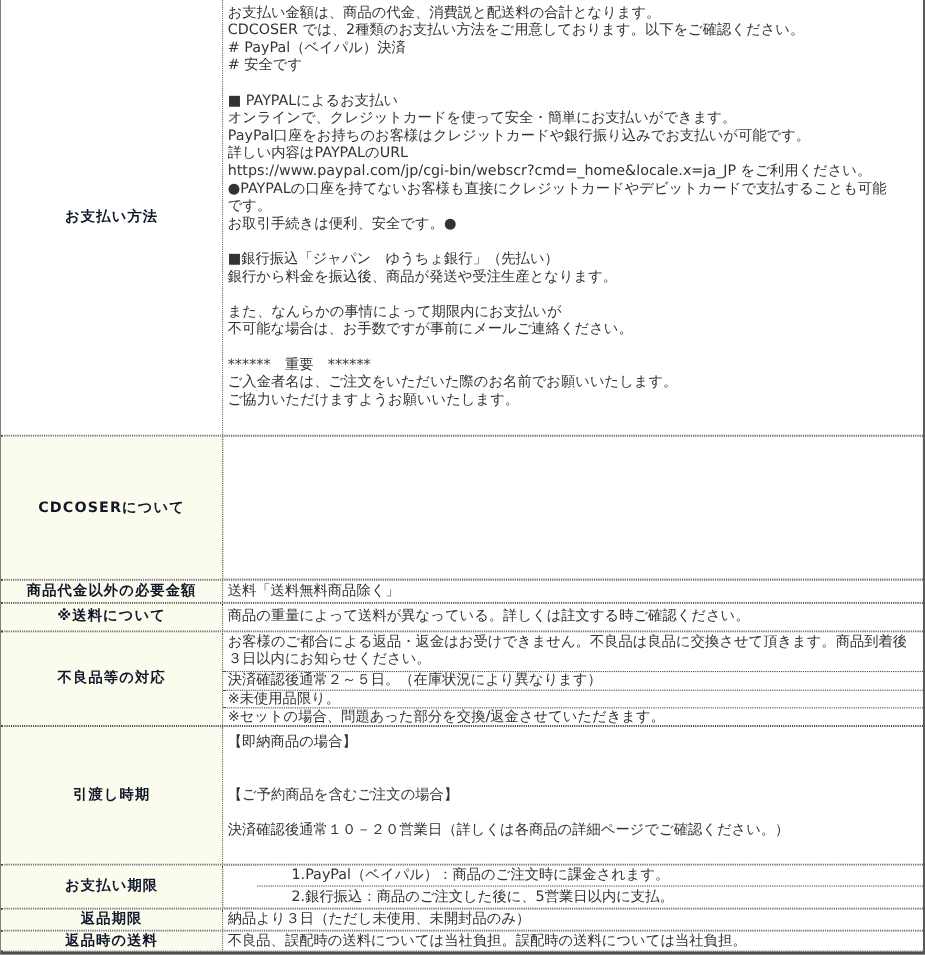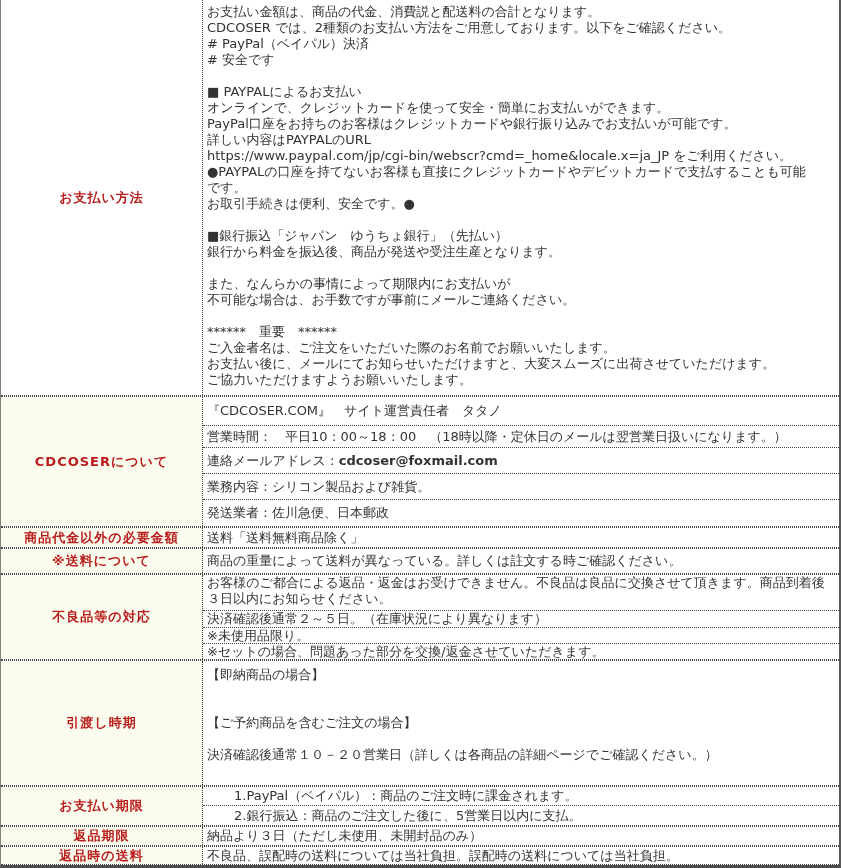--- a/index.html
+++ b/index.html
@@ -18,39 +18,39 @@
   .row{
     display:flex;align-items:stretch;box-sizing:border-box;
     border-top:1px dotted #444444;border-bottom:1px dotted #444444;
   }
   .row:first-child{border-top:none;}
   .hcell{
     flex:0 0 202px;width:202px;box-sizing:border-box;
     border-right:1px dotted #444444;
     background:#fcfcee;
     display:flex;align-items:center;justify-content:center;
-    font-weight:bold;color:#b91c1c;letter-spacing:1px;text-align:center;
+    font-weight:bold;color:#0f172a;letter-spacing:1px;text-align:center;
     padding:0 4px;
   }
   .hcell.first{background:#ffffff;}
   .ccell{flex:1 1 auto;min-width:0;background:#ffffff;box-sizing:border-box;}
   .ccell.pad{padding:4px 3px 2px 4px;}
   .line{min-height:16px;line-height:16px;white-space:nowrap;overflow:hidden;}
   .subrow{
     box-sizing:border-box;border-bottom:1px dotted #444444;
     padding:1px 3px 1px 4px;display:flex;align-items:center;
     white-space:nowrap;overflow:hidden;
   }
   .subrow.wrap{white-space:normal;display:block;font-family:Liberation Mono, monospace;}
   .subrow:last-child{border-bottom:none;}
   .single{padding:1px 3px 1px 4px;display:flex;align-items:center;}
   .bold{font-weight:bold;}
   
   .s0{height:396px;} .s1{height:131px;} .s2{height:21px;} .s3{height:26px;}
-  .s4{height:86px;}  .s5{height:126px;} .s6{height:40px;} .s7{height:20px;} .s8{height:19px;}
+  .s4{height:86px;}  .s5{height:126px;} .s6{height:40px;gap:31px;} .s7{height:20px;} .s8{height:19px;}
   .s1 .subrow{height:26px;} .s1 .subrow:first-child{height:29px;} .s1 .subrow:nth-child(2){height:22px;}
   .s4 .subrow.wrap{height:36px;} .s4 .subrow:nth-child(2){height:17px;}
   .s4 .subrow:nth-child(3){height:16px;} .s4 .subrow:nth-child(4){height:15px;}
   .s6 .subrow{height:19px;padding-left:31px;}
   .s5 .ccell{padding-top:6px;}
 </style>
 </head>
 <body>
 
 <div class="shop-table">
@@ -73,37 +73,26 @@
       <div class="line">お取引手続きは便利、安全です。●</div>
       <div class="line"></div>
       <div class="line">■銀行振込「ジャパン　ゆうちょ銀行」（先払い）</div>
       <div class="line">銀行から料金を振込後、商品が発送や受注生産となります。</div>
       <div class="line"></div>
       <div class="line">また、なんらかの事情によって期限内にお支払いが</div>
       <div class="line">不可能な場合は、お手数ですが事前にメールご連絡ください。</div>
       <div class="line"></div>
       <div class="line">******　重要　******</div>
       <div class="line">ご入金者名は、ご注文をいただいた際のお名前でお願いいたします。</div>
-      <div class="line">お支払い後に、メールにてお知らせいただけますと、大変スムーズに出荷させていただけます。</div>
       <div class="line">ご協力いただけますようお願いいたします。</div>
     </div>
   </div>
 
   <div class="row s1">
     <div class="hcell">CDCOSERについて</div>
-    <div class="ccell">
-      <div class="subrow">『CDCOSER.COM』　サイト運営責任者　タタノ</div>
-      <div class="subrow">営業時間：　平日10：00～18：00　（18時以降・定休日のメールは翌営業日扱いになります。）</div>
-      <div class="subrow">
-        <span>連絡メールアドレス：</span>
-        <span class="bold">cdcoser@foxmail.com</span>
-      </div>
-      <div class="subrow">業務内容：シリコン製品および雑貨。</div>
-      <div class="subrow">発送業者：佐川急便、日本郵政</div>
-    </div>
   </div>
 
   <div class="row s2">
     <div class="hcell">商品代金以外の必要金額</div>
     <div class="ccell single">
       <div class="line">送料「送料無料商品除く」</div>
     </div>
   </div>
 
   <div class="row s3">

